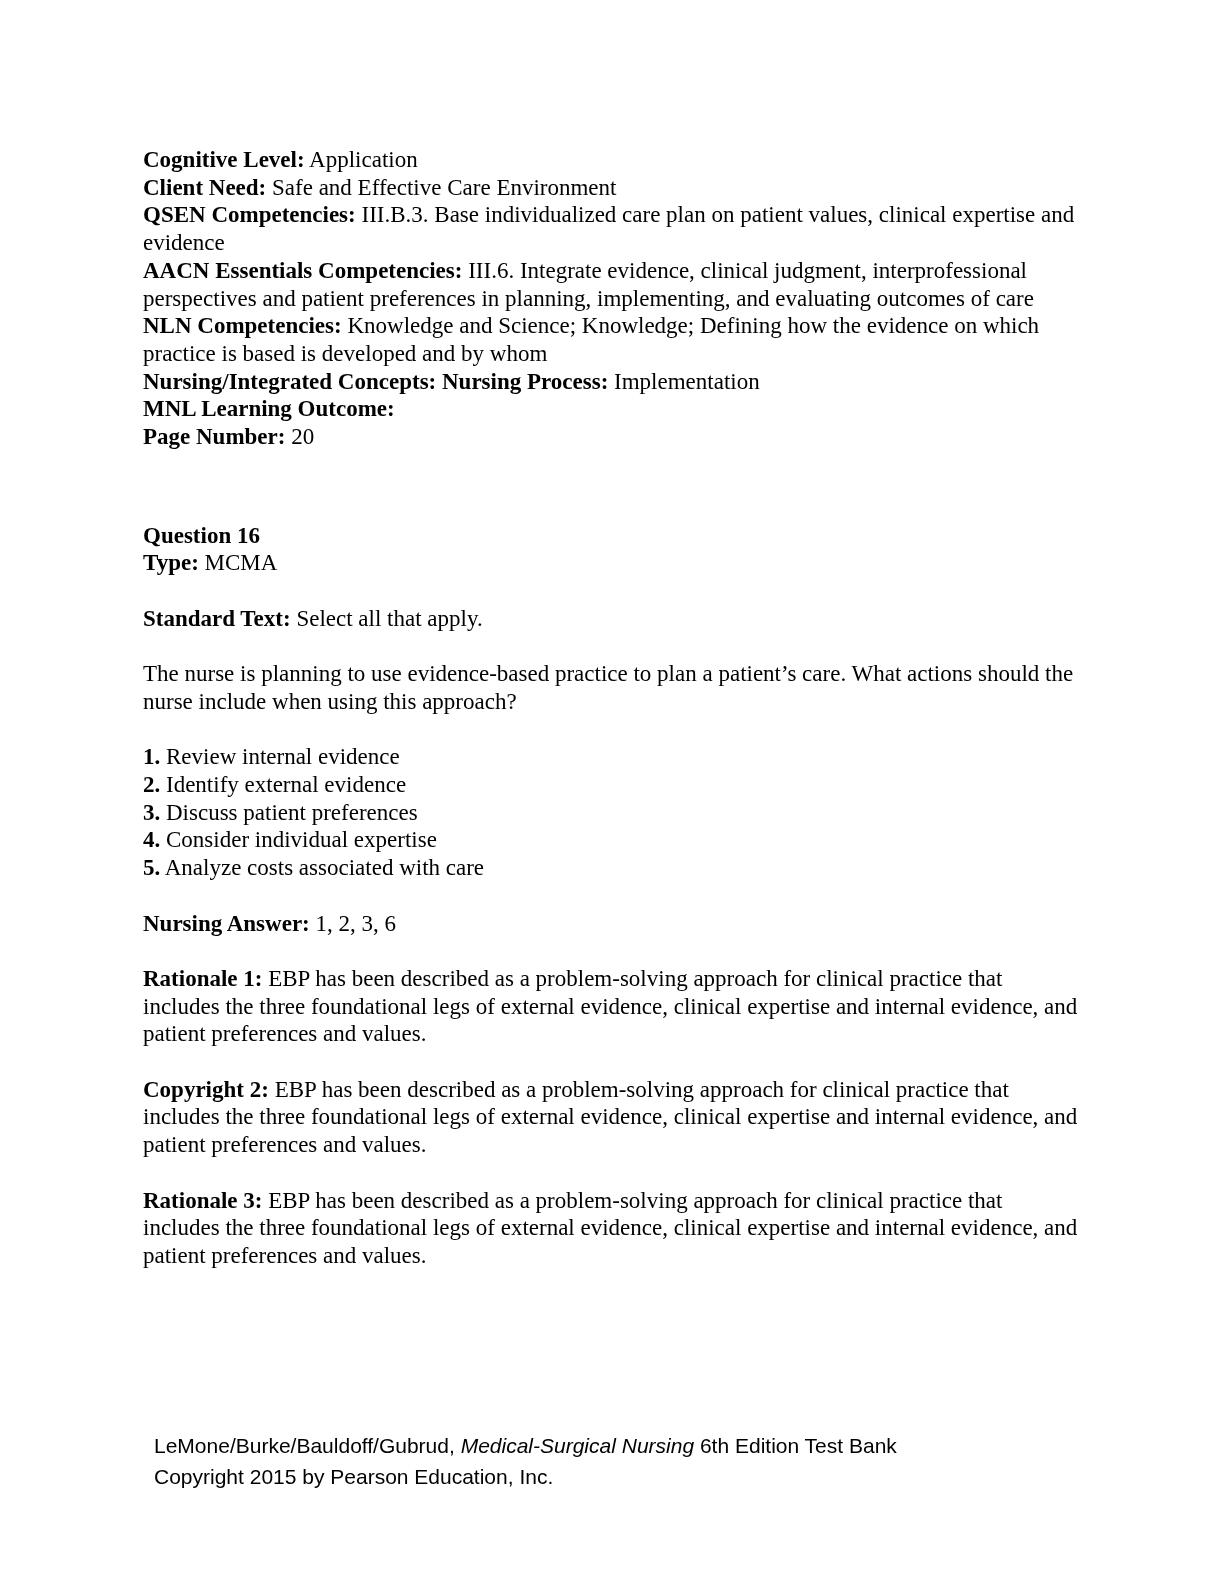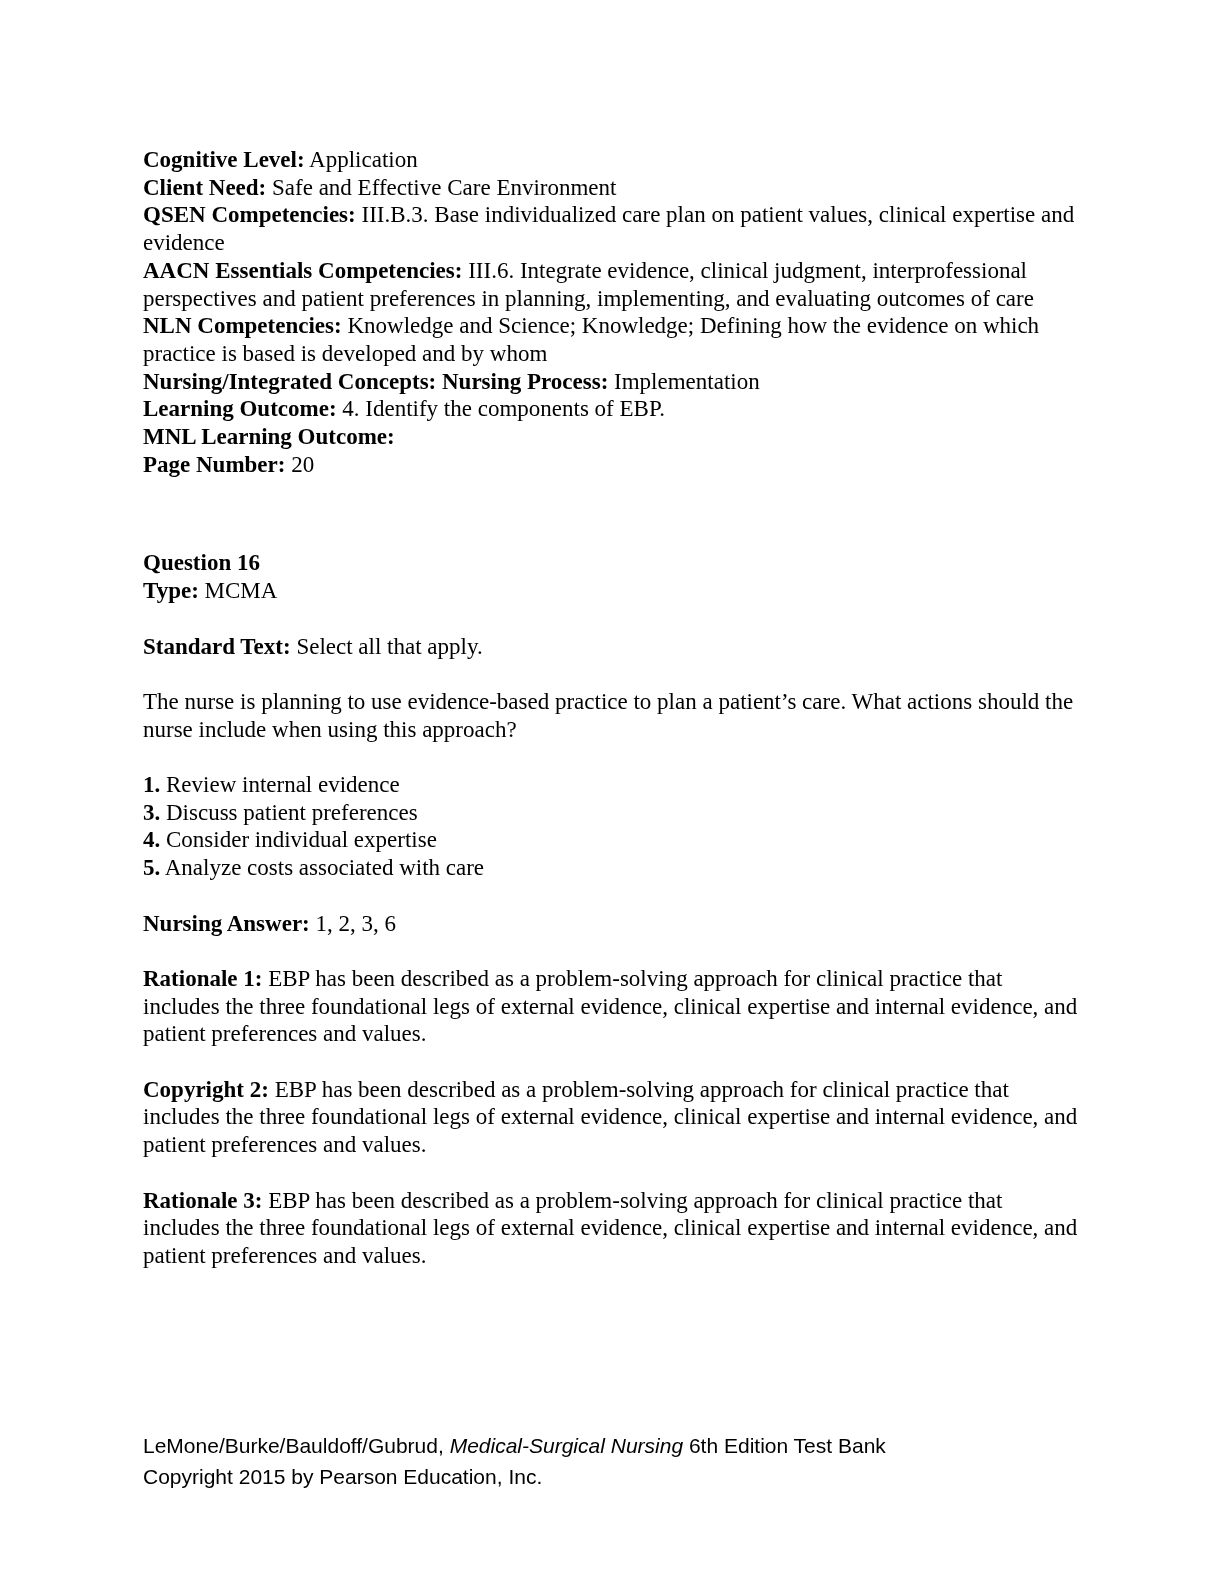--- a/index.html
+++ b/index.html
@@ -19,54 +19,54 @@
     left: 143px;
     top: 146px;
     width: 940px;
   }
   p { margin: 0; }
   b { font-weight: bold; }
   .q-heading { margin-top: 71px; font-weight: bold; }
   .blank-above { margin-top: 27.7px; }
   .footer {
     position: absolute;
-    left: 143px;
+    left: 154px;
     top: 1430px;
     width: 940px;
     font-family: "Liberation Sans", sans-serif;
     font-size: 21px;
     line-height: 31px;
   }
   .footer i { font-style: italic; }
 </style>
 </head>
 <body>
 
 <div class="page">
   <div class="content">
 
     <p><b>Cognitive Level:</b> <span>Application</span></p>
     <p><b>Client Need:</b> <span>Safe and Effective Care Environment</span></p>
     <p><b>QSEN Competencies:</b> <span>III.B.3. Base individualized care plan on patient values, clinical expertise and evidence</span></p>
     <p><b>AACN Essentials Competencies:</b> <span>III.6. Integrate evidence, clinical judgment, interprofessional perspectives and patient preferences in planning, implementing, and evaluating outcomes of care</span></p>
     <p><b>NLN Competencies:</b> <span>Knowledge and Science; Knowledge; Defining how the evidence on which practice is based is developed and by whom</span></p>
     <p><b>Nursing/Integrated Concepts: Nursing Process:</b> <span>Implementation</span></p>
-    <p><b>Learning Outcome:</b> <span>4. Identify the components of EBP.</span></p>
     <p><b>MNL Learning Outcome:</b> <span></span></p>
     <p><b>Page Number:</b> <span>20</span></p>
 
     <p class="q-heading">Question 16</p>
     <p><b>Type:</b> <span>MCMA</span></p>
 
     <p class="blank-above"><b>Standard Text:</b> <span>Select all that apply.</span></p>
 
     <p class="blank-above">The nurse is planning to use evidence-based practice to plan a patient’s care. What actions should the nurse include when using this approach?</p>
 
     <div class="blank-above">
       <p><b>1.</b> <span>Review internal evidence</span></p>
+      <p><b>2.</b> <span>Identify external evidence</span></p>
       <p><b>3.</b> <span>Discuss patient preferences</span></p>
       <p><b>4.</b> <span>Consider individual expertise</span></p>
       <p><b>5.</b> <span>Analyze costs associated with care</span></p>
     </div>
 
     <p class="blank-above"><b>Nursing Answer:</b> <span>1, 2, 3, 6</span></p>
 
     <p class="blank-above"><b>Rationale 1:</b> <span>EBP has been described as a problem-solving approach for clinical practice that includes the three foundational legs of external evidence, clinical expertise and internal evidence, and patient preferences and values.</span></p>
 
     <p class="blank-above"><b>Copyright 2:</b> <span>EBP has been described as a problem-solving approach for clinical practice that includes the three foundational legs of external evidence, clinical expertise and internal evidence, and patient preferences and values.</span></p>

